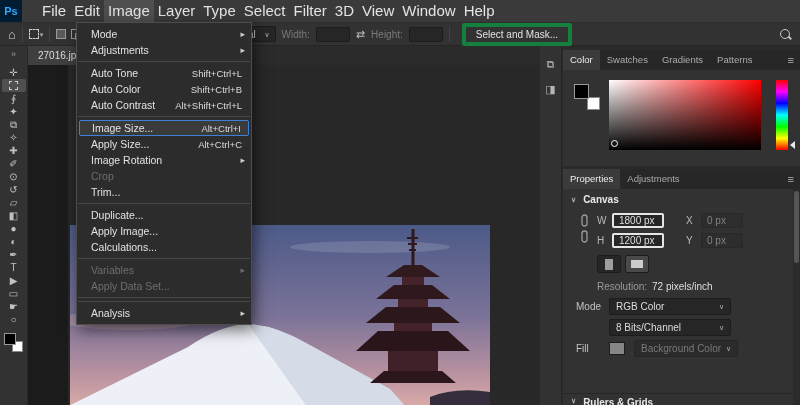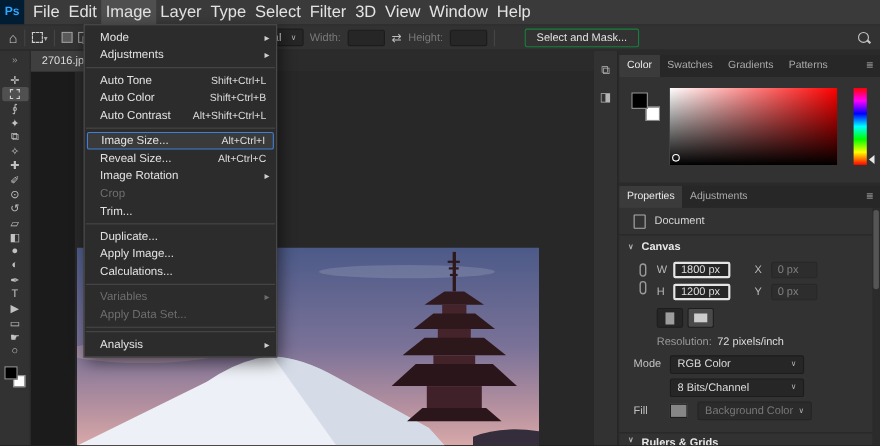--- a/index.html
+++ b/index.html
@@ -5,42 +5,42 @@
   * { box-sizing: border-box; margin: 0; padding: 0; }
   html,body { background:#1e1e1e; }
   .app{
     position:relative; width:800px; height:405px; overflow:hidden;
     background:#323232; color:#d6d6d6;
     font-family:"Liberation Sans", sans-serif; font-size:11px;
     -webkit-user-select:none; user-select:none;
   }
   
   .menubar{position:absolute;top:0;left:0;right:0;height:22px;background:#3a3a3a;display:flex;align-items:center;z-index:30;}
-  .ps-logo{width:22px;height:22px;background:#001d34;color:#31a8ff;font-weight:bold;font-size:11px;display:flex;align-items:center;justify-content:center;margin-right:4px;}
+  .ps-logo{width:22px;height:22px;background:#001d34;color:#31a8ff;font-weight:bold;font-size:11px;display:flex;align-items:center;justify-content:center;margin-right:16px;}
   .mitem{padding:0 4px;line-height:22px;font-size:15px;color:#e3e3e3;white-space:nowrap;}
   .mitem.active{background:#4f4f4f;}
   
   .optionsbar{position:absolute;top:22px;left:0;right:0;height:24px;background:#323232;border-top:1px solid #2d2d2d;border-bottom:1px solid #262626;display:flex;align-items:center;gap:6px;padding:0 8px;z-index:20;}
   .vsep{width:1px;height:15px;background:#454545;}
   .home-ic{color:#cfcfcf;font-size:13px;line-height:1;}
   .dashedbox{width:10px;height:10px;border:1px dashed #cfcfcf;display:inline-block;}
   .tiny-dd{font-size:7px;color:#aaa;margin-left:1px;}
   .modegrp{display:flex;gap:5px;align-items:center;}
   .mode-ic{width:10px;height:10px;border:1px solid #9b9b9b;position:relative;display:inline-block;}
   .mode-ic.pressed{background:#5a5a5a;}
   .mode-ic::after{content:"";position:absolute;right:-2px;bottom:-2px;width:5px;height:5px;border:1px solid #9b9b9b;background:#323232;}
   .mode-ic.plain::after{display:none;}
   .olabel{color:#c6c6c6;font-size:10px;white-space:nowrap;}
   .olabel.dim, .dim{color:#7a7a7a;}
   .checkbox{width:9px;height:9px;border:1px solid #6e6e6e;display:inline-block;background:#2a2a2a;}
   .oselect{height:16px;min-width:58px;background:#262626;border:1px solid #1c1c1c;border-radius:2px;display:flex;align-items:center;justify-content:space-between;gap:4px;padding:0 5px;font-size:10px;color:#ddd;}
   .chev{font-size:7px;color:#b0b0b0;line-height:1;}
   .ofield{width:34px;height:15px;background:#262626;border:1px solid #1c1c1c;border-radius:2px;color:#ddd;font-size:10px;padding:0 4px;line-height:13px;}
   .swap-ic{color:#bdbdbd;font-size:11px;}
-  .sam-btn{background:transparent;border:1px solid #15803d;border-radius:2px;color:#e2e2e2;font-size:10px;padding:2px 10px;margin-left:21px;white-space:nowrap;font-family:inherit;}
+  .sam-btn{background:transparent;border:4px solid #15803d;border-radius:2px;color:#e2e2e2;font-size:10px;padding:2px 10px;margin-left:6px;white-space:nowrap;font-family:inherit;}
   .spacer{flex:1;}
   .search-ic{position:relative;width:13px;height:13px;display:inline-block;}
   .search-ic::before{content:"";position:absolute;left:1px;top:1px;width:8px;height:8px;border:1.5px solid #c6c6c6;border-radius:50%;}
   .search-ic::after{content:"";position:absolute;left:9px;top:9px;width:4px;height:1.5px;background:#c6c6c6;transform:rotate(45deg);}
   
   .toolbar{position:absolute;top:46px;left:0;width:28px;bottom:0;background:#323232;border-right:1px solid #2a2a2a;display:flex;flex-direction:column;align-items:center;z-index:10;}
   .tb-toggle{color:#9a9a9a;font-size:9px;margin:3px 0 7px;}
   .tool{width:24px;height:13px;display:flex;align-items:center;justify-content:center;font-size:10px;color:#c2c2c2;border-radius:2px;}
   .tool.active{background:#505050;}
   .tb-colors{margin-top:7px;position:relative;width:19px;height:19px;}
@@ -296,21 +296,21 @@
     <div class="mi">
         <span class="lbl">Auto Contrast</span>
         <span class="sc">Alt+Shift+Ctrl+L</span>
       </div>
     <div class="msep"></div>
     <div class="mi highlight">
         <span class="lbl">Image Size...</span>
         <span class="sc">Alt+Ctrl+I</span>
       </div>
     <div class="mi">
-        <span class="lbl">Reveal Size...</span>
+        <span class="lbl">Apply Size...</span>
         <span class="sc">Alt+Ctrl+C</span>
       </div>
     <div class="mi">
         <span class="lbl">Image Rotation</span>
         <span class="arr">▸</span>
       </div>
     <div class="mi disabled">
         <span class="lbl">Crop</span>
       </div>
     <div class="mi">
@@ -371,24 +371,20 @@
         </div>
       </div>
 
       <div class="panel props-panel">
         <div class="tabbar">
           <span class="tab active">Properties</span>
           <span class="tab">Adjustments</span>
           <span class="panel-menu">≡</span>
         </div>
         <div class="props-body">
-          <div class="doc-row">
-            <span class="docicon"></span>
-            <span>Document</span>
-          </div>
           <div class="sec-head">
             <span class="chev">∨</span>
             <span>Canvas</span>
           </div>
           <div class="dim-row">
             <svg class="chain" width="9" height="32" viewBox="0 0 9 32">
               <rect x="2" y="2" width="5" height="11" rx="2.5" fill="none" stroke="#9a9a9a" stroke-width="1.3"></rect>
               <rect x="2" y="18" width="5" height="11" rx="2.5" fill="none" stroke="#9a9a9a" stroke-width="1.3"></rect>
             </svg>
             <span class="dim-label">W</span>

